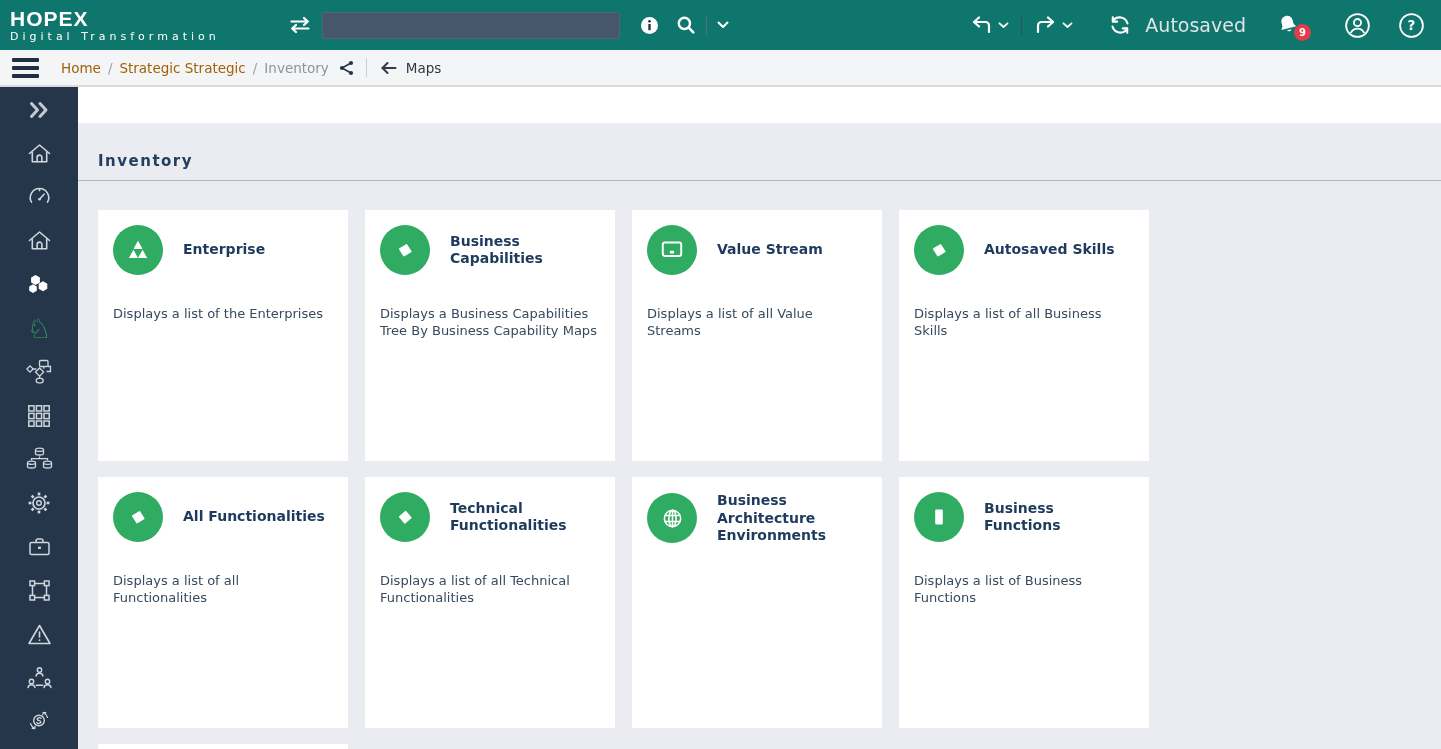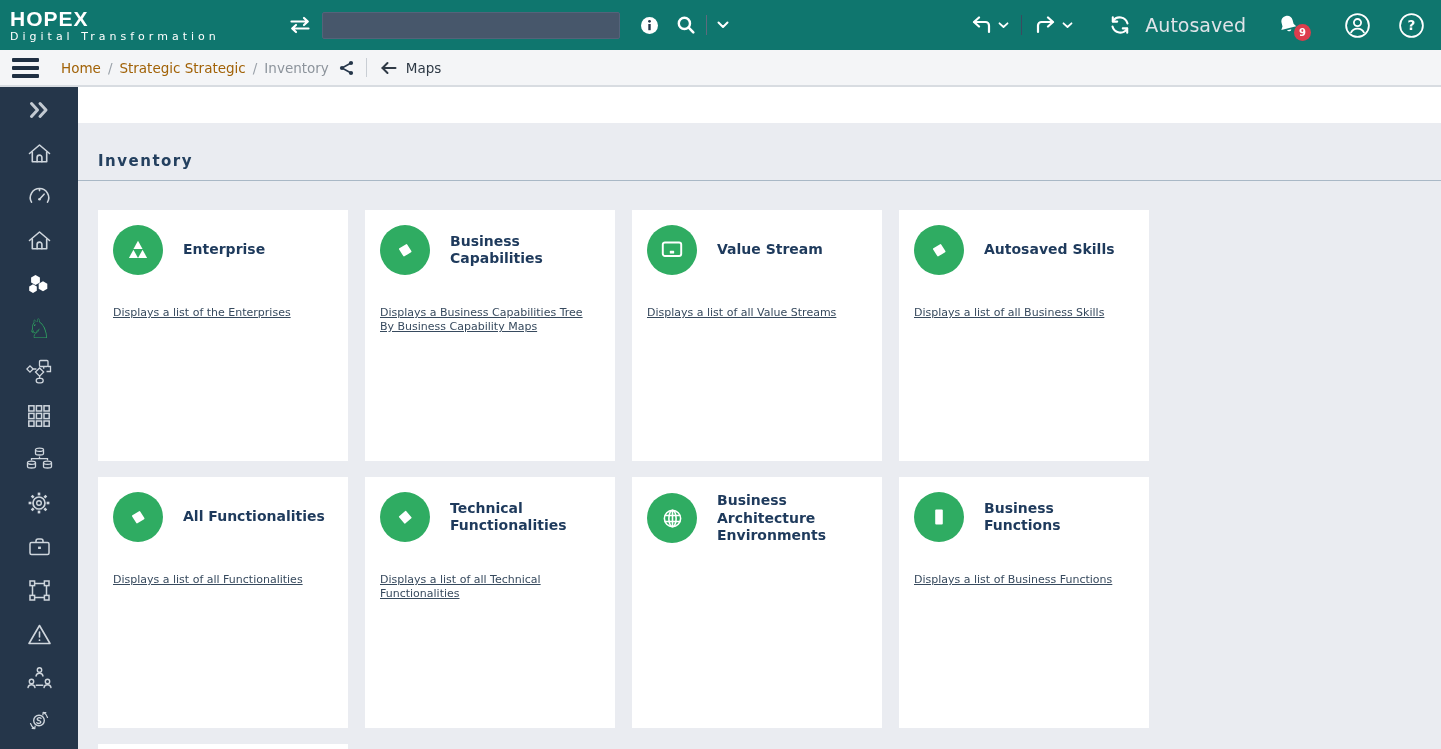--- a/index.html
+++ b/index.html
@@ -50,21 +50,21 @@
   .strip-white { height:36px; background:#ffffff; }
   .content-pad { padding:0 24px 0 20px; }
   .page-title { padding-top:29px; font-size:15px; font-weight:bold; color:#24405f; letter-spacing:1.5px; }
   .divider { height:1px; background:#a9b8c6; margin:10px -24px 0 -20px; }
   .cards { display:flex; flex-wrap:wrap; margin-top:29px; }
   .card { width:250px; height:251px; background:#ffffff; margin:0 17px 16px 0; padding:15px 18px 15px 15px; cursor:pointer; }
   .card-head { display:flex; align-items:center; }
   .circle { width:50px; height:50px; border-radius:50%; background:#2fac62; flex:0 0 50px;
             display:flex; align-items:center; justify-content:center; }
   .card-title { font-size:14px; font-weight:bold; color:#1e3a5c; line-height:1.25; margin-left:20px; }
-  .card-desc { margin-top:31px; font-size:11px; color:#374a5e; line-height:1.3;text-decoration:underline; }
+  .card-desc { margin-top:31px; font-size:13px; color:#374a5e; line-height:1.3; }
 </style>
 </head>
 <body>
 
 <div class="topbar">
   <div class="logo-block">
     <div class="logo-title">HOPEX</div>
     <div class="logo-sub">Digital Transformation</div>
   </div>
 

